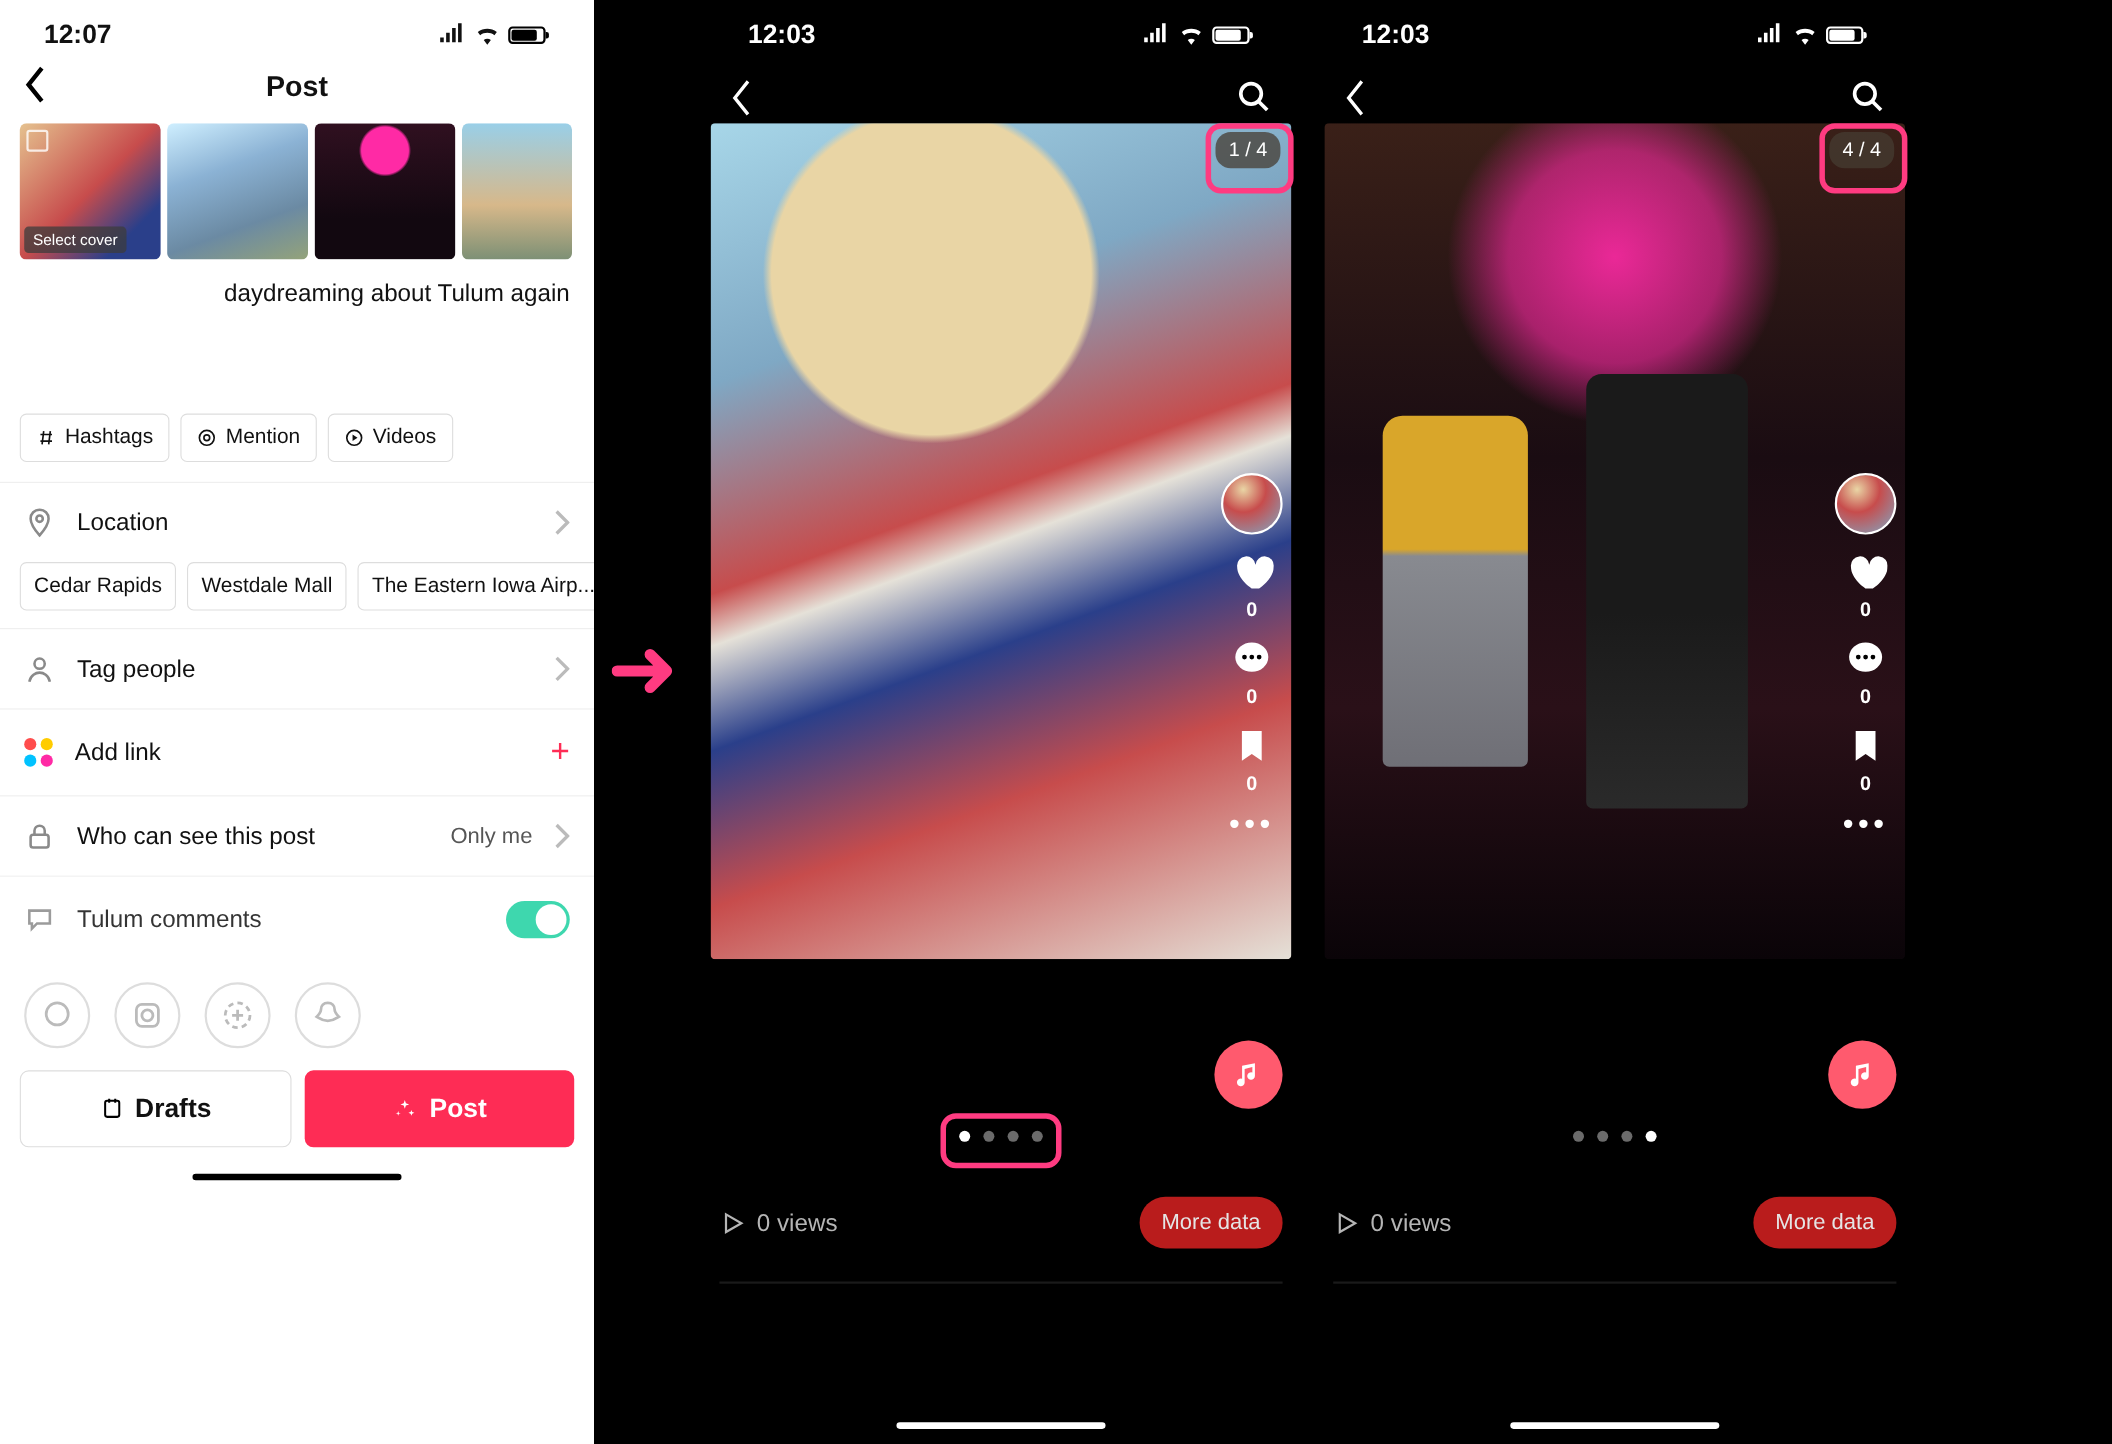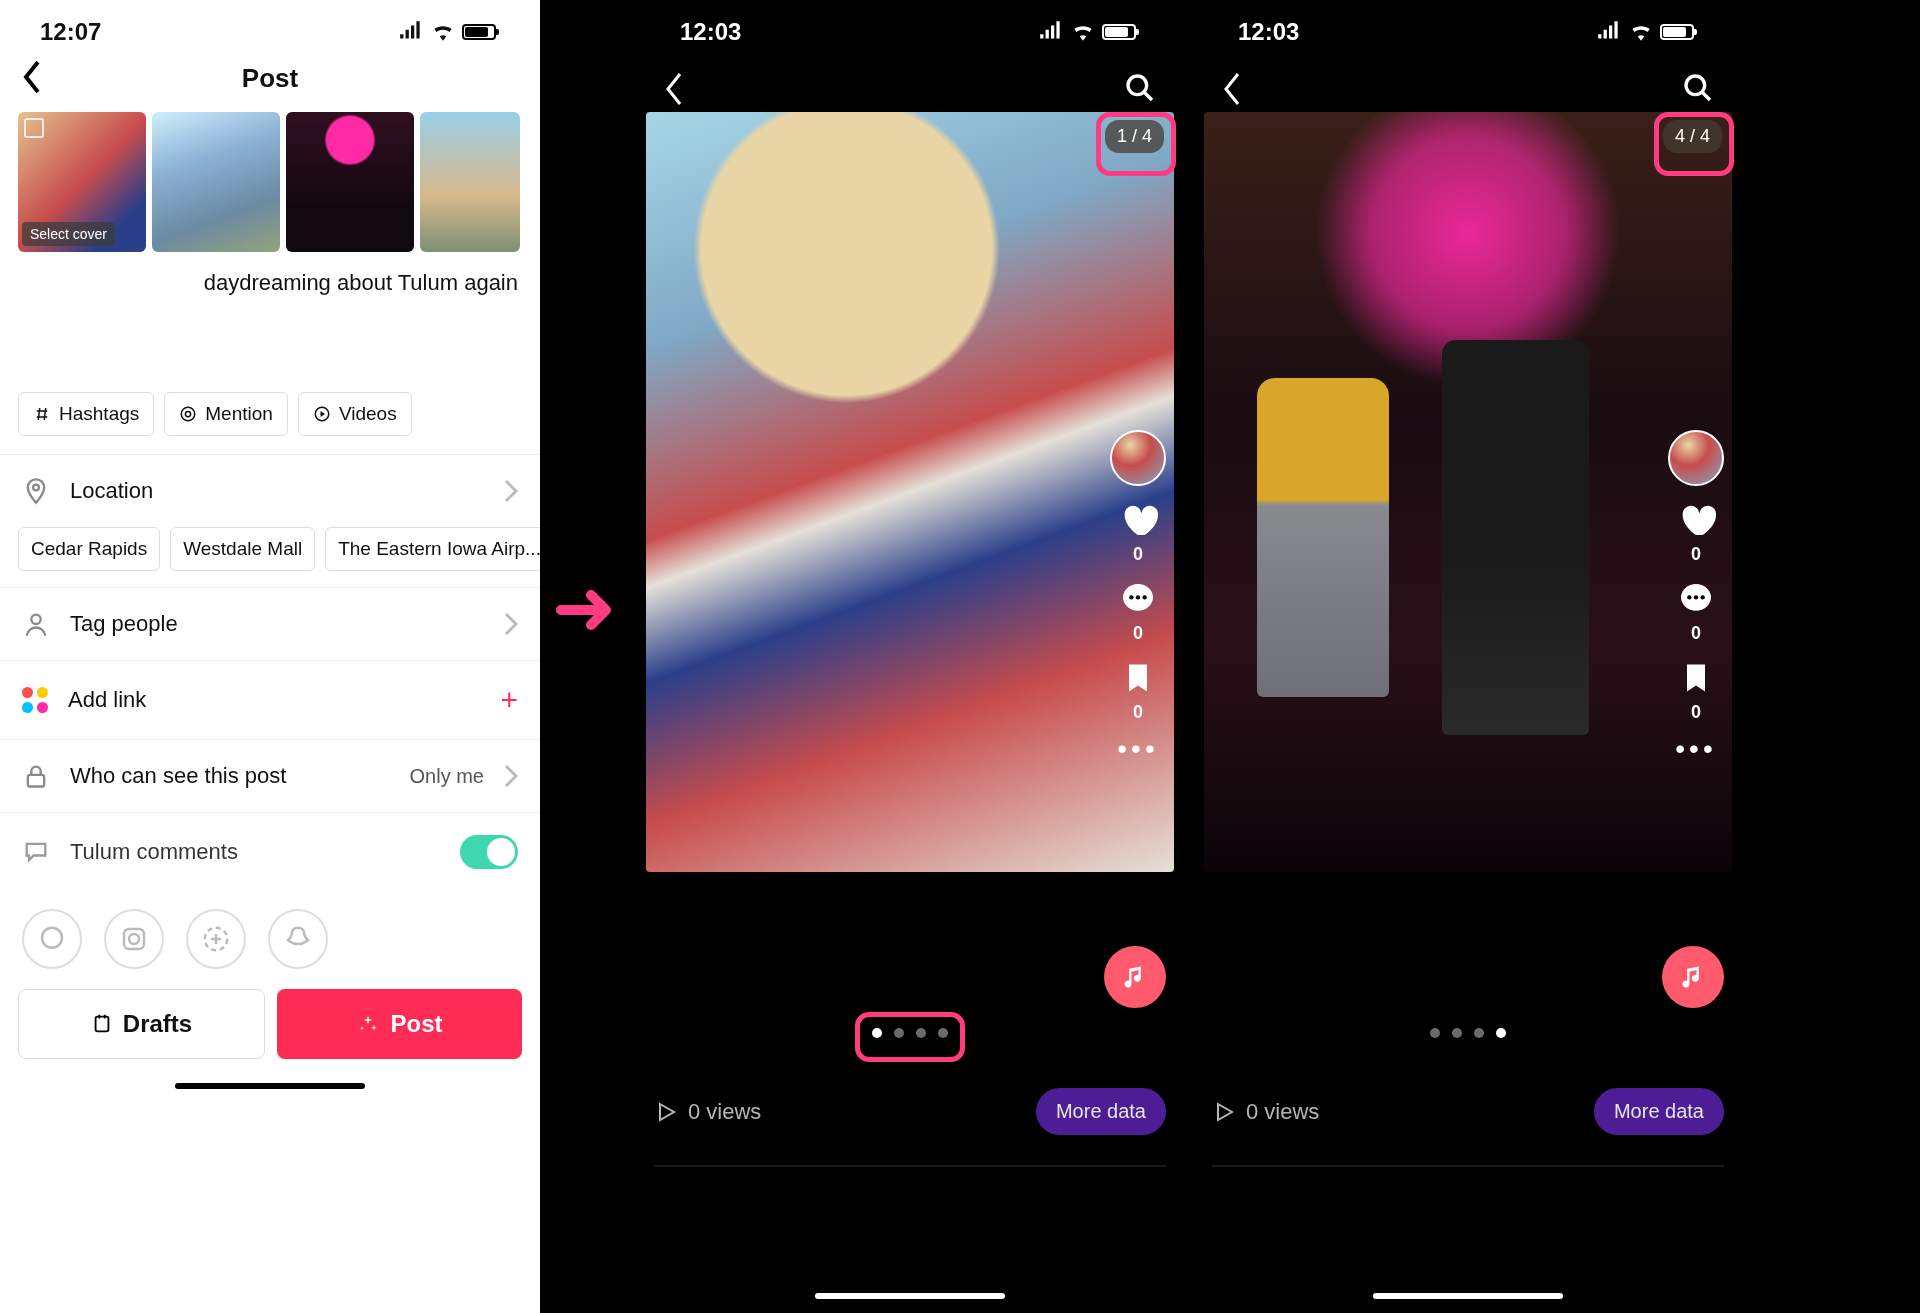--- a/index.html
+++ b/index.html
@@ -50,21 +50,21 @@
     display:flex; align-items:center; justify-content:center;
     position:relative; height:52px;
   }
   .nav .back {
     position:absolute; left:22px; top:8px;
   }
   .nav h1 { font-size:26px; font-weight:700; }
 
   .thumbs { display:flex; gap:6px; padding:0 18px; margin-top:8px; overflow:hidden; }
   .thumb {
-    width:128px; height:140px; border-radius:6px; flex-shrink:0; position:relative;
+    width:128px; height:124px; border-radius:6px; flex-shrink:0; position:relative;
     background-size:cover; background-position:center;
   }
   .thumb1 { background: linear-gradient(135deg, #e5c28f, #c74c4c 50%, #2a3f8a 80%); }
   .thumb1::before {
     content:""; position:absolute; top:6px; left:6px; width:16px; height:16px;
     border:2px solid rgba(255,255,255,0.8); border-radius:3px;
   }
   .thumb2 { background: linear-gradient(160deg, #cfefff 0%, #8bb2d4 35%, #6b8aa3 70%, #94a37a 100%); }
   .thumb3 { background: radial-gradient(circle at 50% 20%, #ff2aa5 0%, #ff2aa5 18%, transparent 20%), linear-gradient(180deg, #301020, #120810 70%); }
   .thumb4 { background: linear-gradient(180deg, #99cfe8 0%, #d7b88a 60%, #7d9075 100%); width:100px; }
@@ -195,21 +195,21 @@
   }
   .pager span { width:10px; height:10px; border-radius:50%; background:#6b6b6b; }
   .pager span.on { background:#fff; }
 
   .views-bar {
     position:absolute; left:14px; right:14px; top:1088px;
     display:flex; align-items:center; justify-content:space-between;
     color:#b5b5b5; font-size:22px;gap:44px;
   }
   .more-pill {
-    background:#4c1d95; color:#e5e5e5; padding:12px 20px; border-radius:26px; font-size:20px;
+    background:#b91c1c; color:#e5e5e5; padding:12px 20px; border-radius:26px; font-size:20px;
   }
   .views-left { display:flex; align-items:center; gap:10px; }
 
   .v-home-ind { position:absolute; bottom:14px; left:50%; transform:translateX(-50%); width:190px; height:6px; background:#fff; border-radius:4px; }
 
   .divider-line {
     position:absolute; left:14px; right:14px; top:1165px; height:2px; background:#1a1a1a;
   }
 
   .pager-hl { top:1012px; width:110px; height:50px; left:50%; transform:translateX(-50%); }

